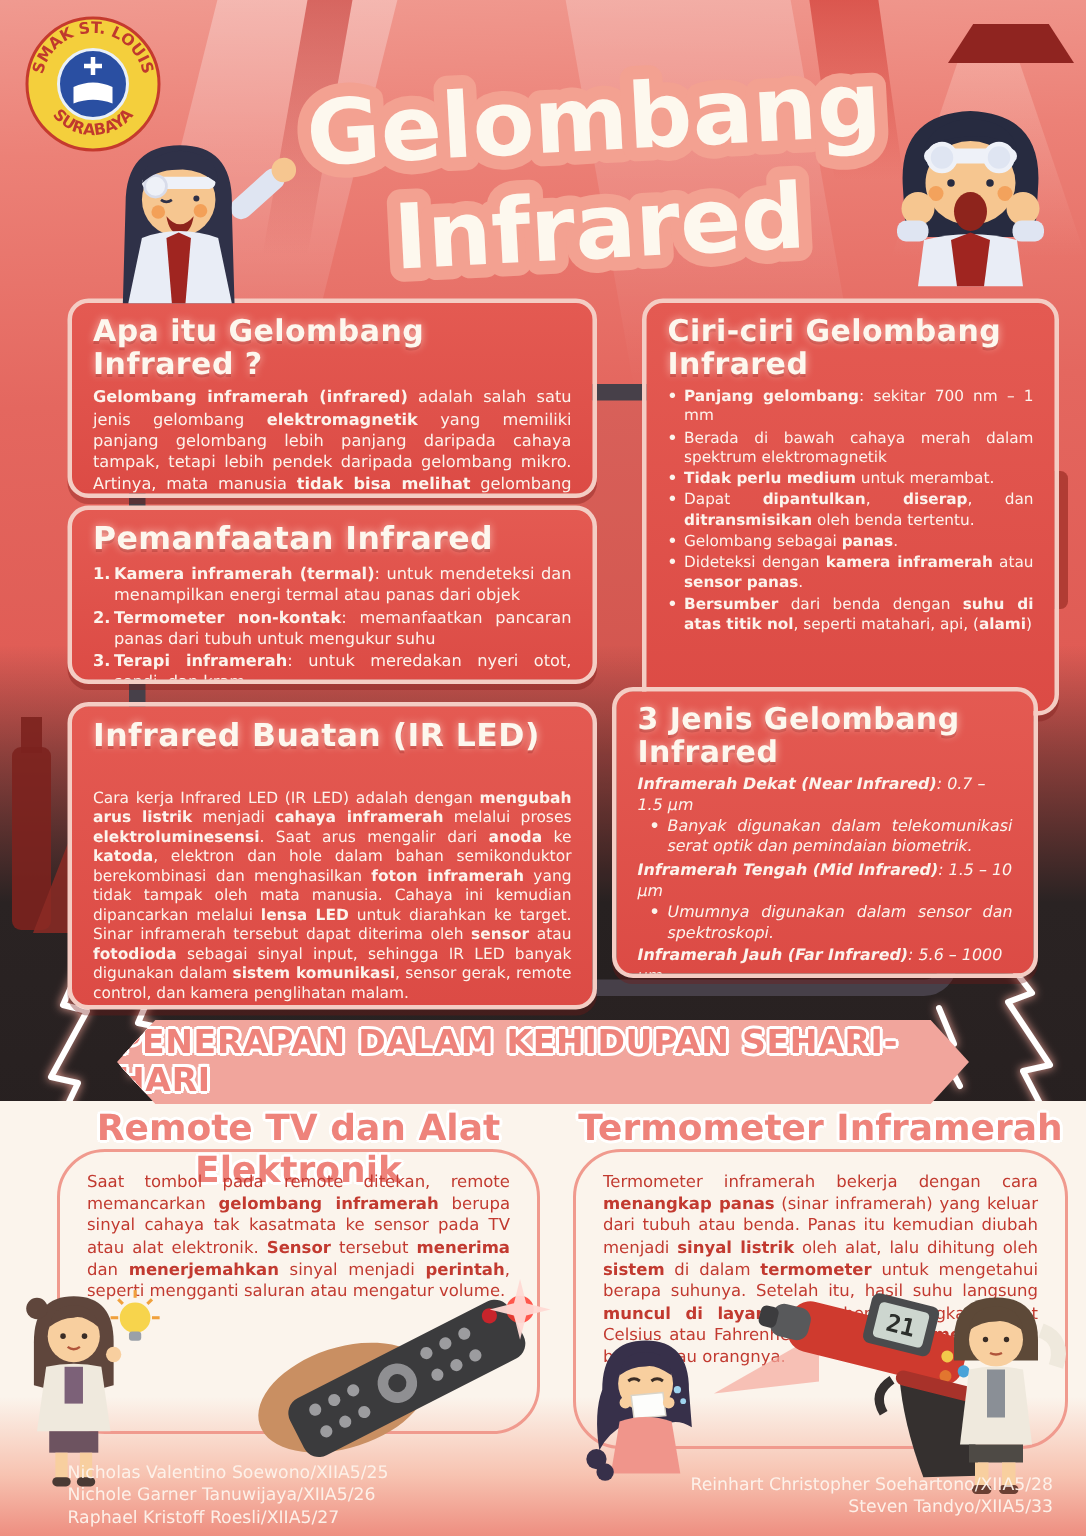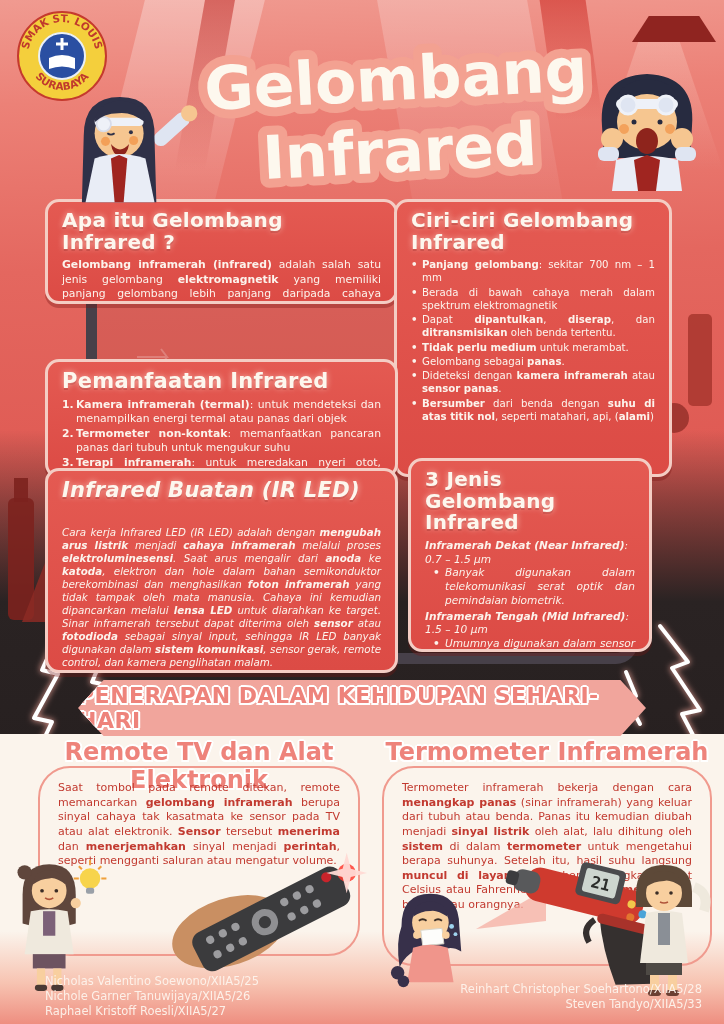--- a/index.html
+++ b/index.html
@@ -32,31 +32,31 @@
   .char{position:absolute;z-index:8;}
   .char.girl-top{left:60px;top:86px;}
   .char.boy-top{right:12px;top:66px;}
   
   .card{position:absolute;z-index:6;background:linear-gradient(180deg,#e45a52,#dc4b45);
     border:3px solid #f4cdc4;border-radius:14px;box-shadow:0 4px 0 rgba(120,22,19,.35);
     padding:8px 14px;box-sizing:border-box;overflow:hidden;color:#fcf3ec;}
   .card h2{margin:0 0 5px 0;color:#fdf7ee;font-weight:bold;letter-spacing:.3px;
     text-shadow:0 0 6px rgba(252,198,188,.85),0 2px 0 rgba(160,40,35,.45);line-height:1.08;}
   .card .body{text-align:justify;}
-  .card-apa{left:45px;top:199px;width:353px;height:105px;}
+  .card-apa{left:45px;top:199px;width:353px;height:133px;}
   .card-apa h2{font-size:20px;}
   .card-apa .body{font-size:10.8px;line-height:1.33;}
-  .card-ciri{left:394px;top:199px;width:278px;height:278px;}
+  .card-ciri{left:428px;top:199px;width:278px;height:278px;}
   .card-ciri h2{font-size:20px;}
-  .card-pem{left:45px;top:337px;width:353px;height:119px;margin-top:22px;}
+  .card-pem{left:45px;top:337px;width:353px;height:119px;}
   .card-pem h2{font-size:21px;}
-  .card-ir{left:45px;top:468px;width:353px;height:205px;font-style:italic;}
+  .card-ir{left:45px;top:468px;width:353px;height:205px;}
   .card-ir h2{font-size:21px;}
   .card-ir .body{font-size:10.3px;line-height:1.27;margin-top:24px;}
-  .card-jenis{left:408px;top:458px;width:244px;height:194px;}
+  .card-jenis{left:408px;top:458px;width:284px;height:194px;}
   .card-jenis h2{font-size:20px;}
   ul.dots{list-style:none;margin:4px 0 0 0;padding:0;font-size:10.2px;line-height:1.3;}
   ul.dots li{position:relative;padding-left:11px;text-align:justify;margin-bottom:1px;}
   ul.dots li::before{content:"•";position:absolute;left:0;top:0;font-weight:bold;}
   ol.nums{list-style:none;margin:2px 0 0 0;padding:0;font-size:10.8px;line-height:1.3;counter-reset:n;}
   ol.nums li{position:relative;padding-left:14px;counter-increment:n;text-align:justify;margin-bottom:1px;}
   ol.nums li::before{content:counter(n) ".";position:absolute;left:0;font-weight:bold;}
   .jenis-item{font-size:10.6px;line-height:1.3;font-style:italic;}
   .jenis-head{margin-top:2px;}
   .jenis-sub{position:relative;padding-left:16px;margin-left:4px;text-align:justify;}
@@ -205,22 +205,22 @@
   <section class="card card-apa">
     <h2>Apa itu Gelombang Infrared ?</h2>
     <div class="body"><b>Gelombang inframerah (infrared)</b><span> adalah salah satu jenis gelombang </span><b>elektromagnetik</b><span> yang memiliki panjang gelombang lebih panjang daripada cahaya tampak, tetapi lebih pendek daripada gelombang mikro. Artinya, mata manusia </span><b>tidak bisa melihat</b><span> gelombang ini, tapi </span><b>bisa merasakannya</b><span> sebagai </span><b>panas</b><span>.</span></div>
   </section>
 
   <section class="card card-ciri">
     <h2>Ciri-ciri Gelombang Infrared</h2>
     <ul class="dots">
       <li><b>Panjang gelombang</b><span>: sekitar 700 nm – 1 mm</span></li>
       <li><span>Berada di bawah cahaya merah dalam spektrum elektromagnetik</span></li>
+      <li><b>Tidak perlu medium</b><span> untuk merambat.</span></li>
       <li><span>Dapat </span><b>dipantulkan</b><span>, </span><b>diserap</b><span>, dan </span><b>ditransmisikan</b><span> oleh benda tertentu.</span></li>
-      <li><b>Tidak perlu medium</b><span> untuk merambat.</span></li>
       <li><span>Gelombang sebagai </span><b>panas</b><span>.</span></li>
       <li><span>Dideteksi dengan </span><b>kamera inframerah</b><span> atau </span><b>sensor panas</b><span>.</span></li>
       <li><b>Bersumber</b><span> dari benda dengan </span><b>suhu di atas titik nol</b><span>, seperti matahari, api, (</span><b>alami</b><span>)</span></li>
     </ul>
   </section>
 
   <section class="card card-pem">
     <h2>Pemanfaatan Infrared</h2>
     <ol class="nums">
       <li><b>Kamera inframerah (termal)</b><span>: untuk mendeteksi dan menampilkan energi termal atau panas dari objek</span></li>

